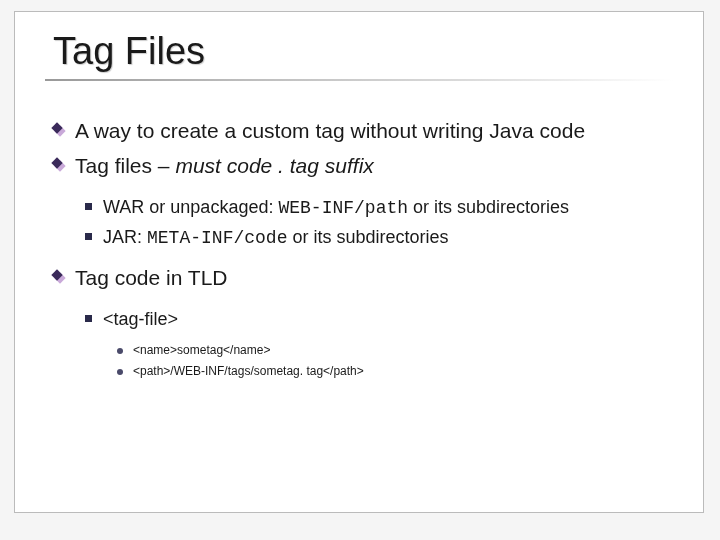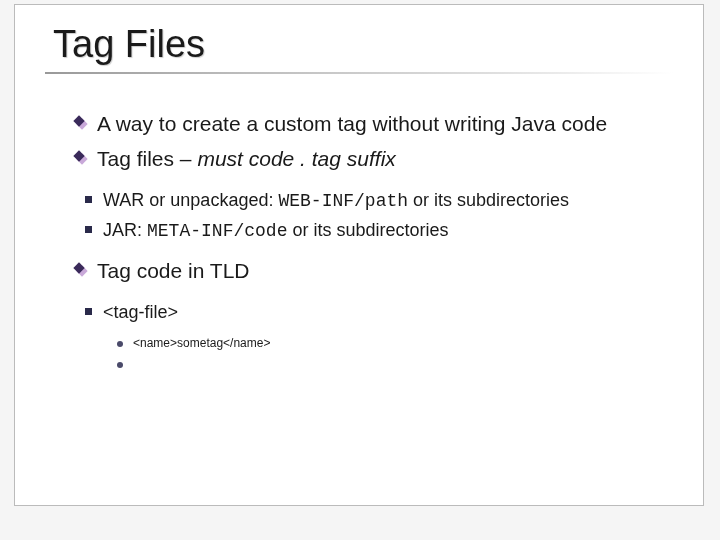--- a/index.html
+++ b/index.html
@@ -4,21 +4,21 @@
 <style>
   * { margin: 0; padding: 0; box-sizing: border-box; }
   html, body { width: 720px; height: 540px; overflow: hidden; }
   body {
     font-family: Verdana, Geneva, sans-serif;
     background: #f5f5f5;
     position: relative;
   }
   .slide {
     position: absolute;
-    top: 4px;
+    top: 11px;
     left: 14px;
     width: 690px;
     height: 502px;
     background: #ffffff;
     border: 1px solid #bbb;
   }
   .title {
     font-size: 38px;
     color: #1a1a1a;
     padding: 18px 0 4px 38px;
@@ -31,21 +31,20 @@
   }
   .content {
     padding: 36px 50px 0 60px;
     color: #1a1a1a;
     font-size: 21px;
     line-height: 1.3;
   }
   .lvl1 {
     position: relative;
     margin-bottom: 8px;
-    margin-left: 22px;
   }
   .dia {
     position: absolute;
     left: -22px;
     top: 7px;
     width: 13px;
     height: 13px;
   }
   .dia-back {
     position: absolute;
@@ -150,18 +149,19 @@
         <span class="sq"></span>
         <span>&lt;tag-file&gt;</span>
       </div>
       <div class="lvl3-group">
         <div class="lvl3">
           <span class="dot"></span>
           <span>&lt;name&gt;sometag&lt;/name&gt;</span>
         </div>
         <div class="lvl3">
           <span class="dot"></span>
+          <span>&lt;path&gt;/WEB-INF/tags/sometag. tag&lt;/path&gt;</span>
         </div>
       </div>
     </div>
 
   </div>
 </div>
 
 </body></html>

